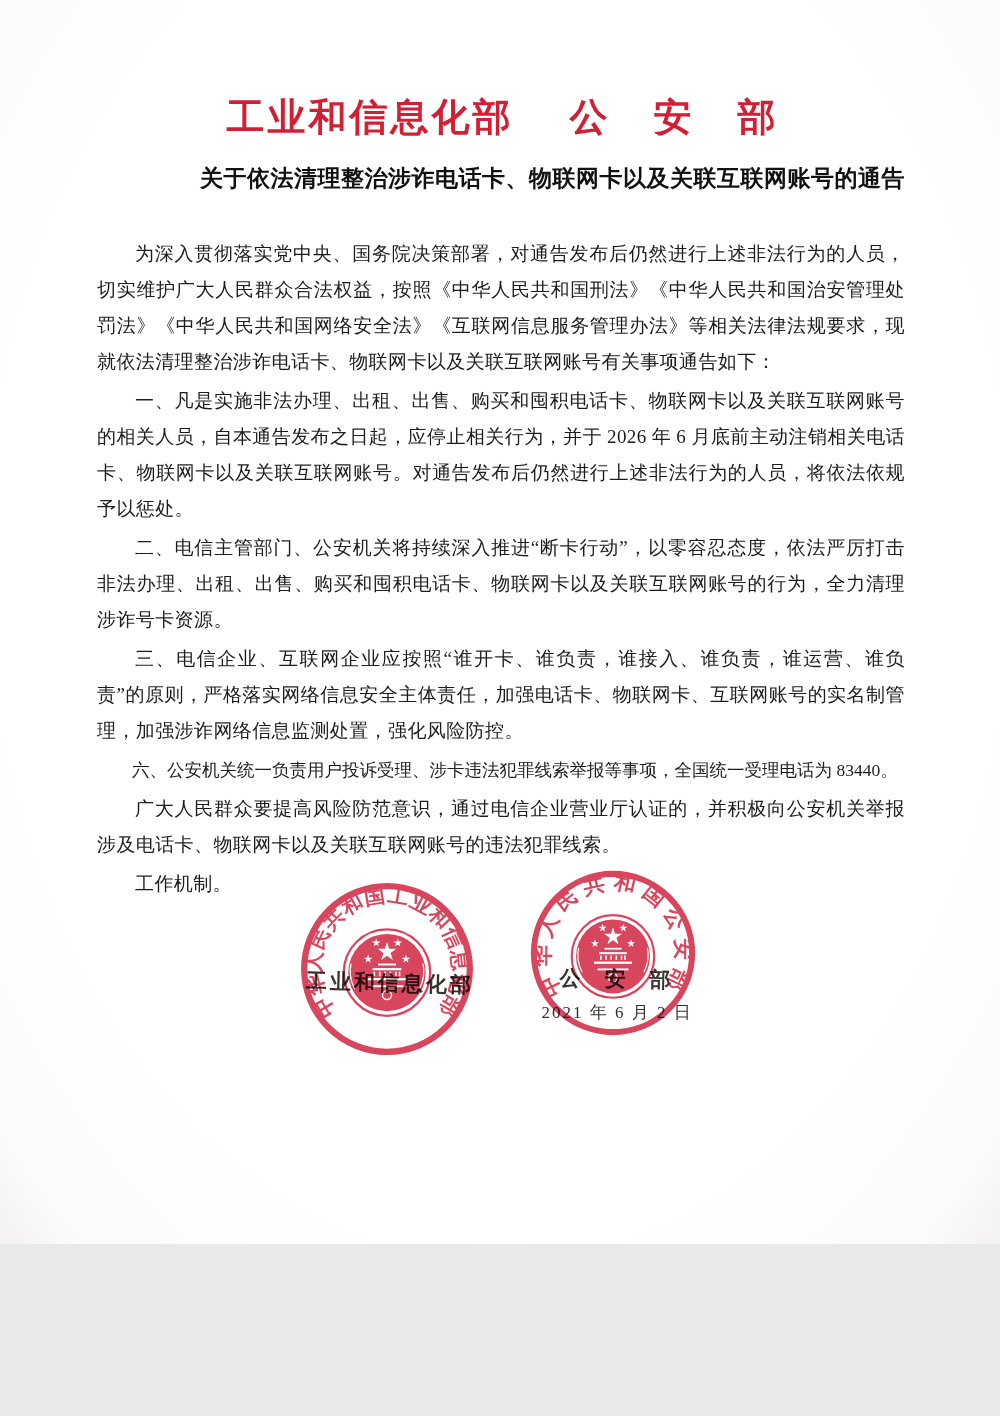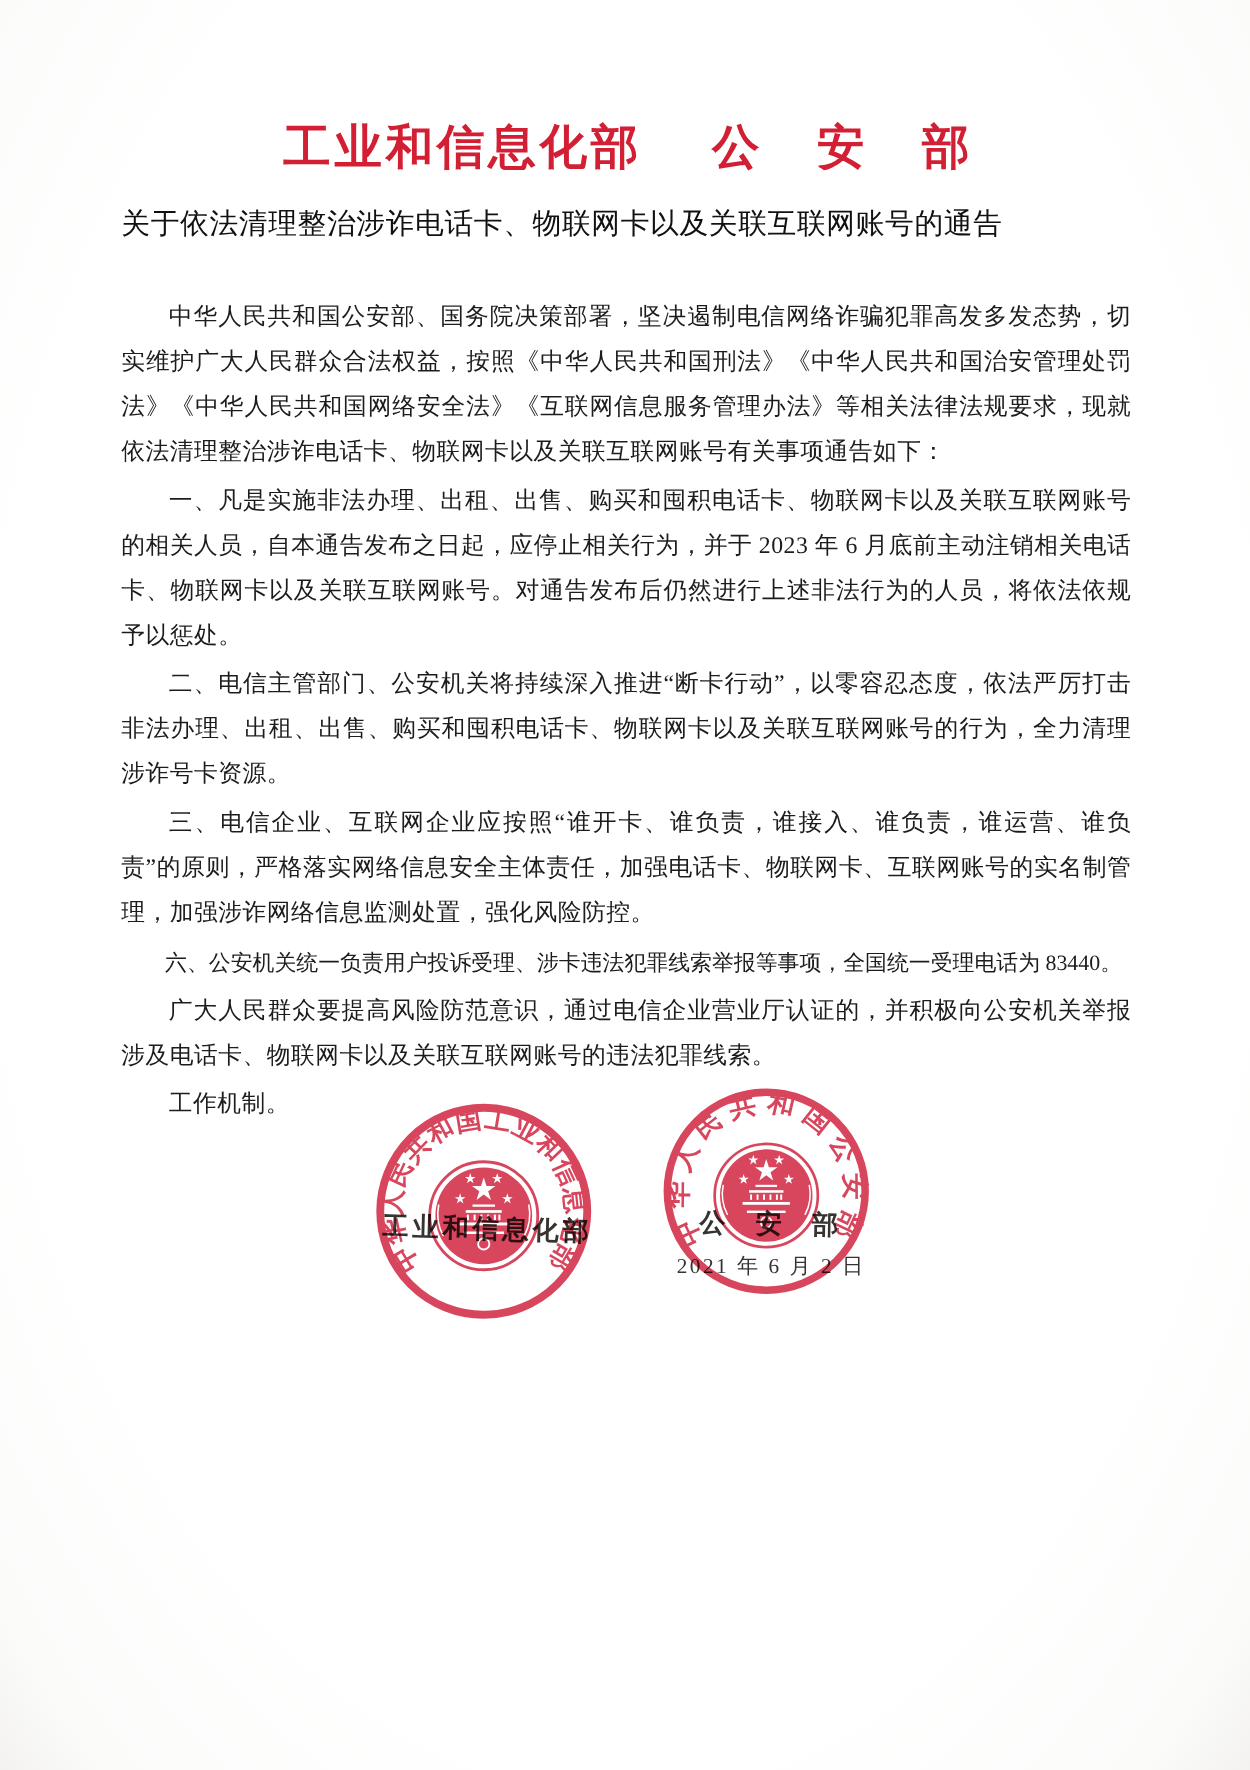--- a/index.html
+++ b/index.html
@@ -1,19 +1,19 @@
 <!DOCTYPE html>
 <html><head>
 <meta charset="utf-8">
 <style>
   html,body { margin:0; padding:0; background:#e9e9e9; }
   .page {
     position: relative;
     width: 1000px;
-    height: 1416px;
+    height: 1244px;
     margin: 0 auto;
     background:
       radial-gradient(ellipse at 50% 45%, #ffffff 70%, #fbfbfa 92%, #f3f2f0 100%);
     box-sizing: border-box;
     padding: 92px 95px 0 97px;
     font-family: "Liberation Serif", "DejaVu Serif", serif;
     color: #1c1c1c;
     overflow: hidden;
   }
   .header-line {
@@ -28,23 +28,23 @@
     letter-spacing: 3px;
   }
   .ministry.spaced {
     margin-left: 52px;
     letter-spacing: 46px;
     margin-right: -46px;
   }
   .doc-title {
     font-family: "Liberation Sans", "DejaVu Sans", sans-serif;
     font-size: 23px;
-    font-weight: normal;
+    font-weight: bold;
     color: #111;
-    text-align: left;
+    text-align: right;
     letter-spacing: 0.5px;
     margin: 0 0 42px 0;
   }
   .body-text p {
     font-size: 19px;
     line-height: 36px;
     text-align: justify;
     text-indent: 2em;
     margin: 0 0 3px 0;
     letter-spacing: 0.4px;
@@ -134,22 +134,22 @@
 <div class="page">
 
   <div class="header-line">
     <span class="ministry">工业和信息化部</span>
     <span class="ministry spaced">公安部</span>
   </div>
 
   <h1 class="doc-title">关于依法清理整治涉诈电话卡、物联网卡以及关联互联网账号的通告</h1>
 
   <div class="body-text">
-    <p>中华人民共和国公安部、国务院决策部署，坚决遏制电信网络诈骗犯罪高发多发态势，切实维护广大人民群众合法权益，按照《中华人民共和国刑法》《中华人民共和国治安管理处罚法》《中华人民共和国网络安全法》《互联网信息服务管理办法》等相关法律法规要求，现就依法清理整治涉诈电话卡、物联网卡以及关联互联网账号有关事项通告如下：</p>
-    <p>一、凡是实施非法办理、出租、出售、购买和囤积电话卡、物联网卡以及关联互联网账号的相关人员，自本通告发布之日起，应停止相关行为，并于 2023 年 6 月底前主动注销相关电话卡、物联网卡以及关联互联网账号。对通告发布后仍然进行上述非法行为的人员，将依法依规予以惩处。</p>
+    <p>为深入贯彻落实党中央、国务院决策部署，对通告发布后仍然进行上述非法行为的人员，切实维护广大人民群众合法权益，按照《中华人民共和国刑法》《中华人民共和国治安管理处罚法》《中华人民共和国网络安全法》《互联网信息服务管理办法》等相关法律法规要求，现就依法清理整治涉诈电话卡、物联网卡以及关联互联网账号有关事项通告如下：</p>
+    <p>一、凡是实施非法办理、出租、出售、购买和囤积电话卡、物联网卡以及关联互联网账号的相关人员，自本通告发布之日起，应停止相关行为，并于 2026 年 6 月底前主动注销相关电话卡、物联网卡以及关联互联网账号。对通告发布后仍然进行上述非法行为的人员，将依法依规予以惩处。</p>
     <p>二、电信主管部门、公安机关将持续深入推进“断卡行动”，以零容忍态度，依法严厉打击非法办理、出租、出售、购买和囤积电话卡、物联网卡以及关联互联网账号的行为，全力清理涉诈号卡资源。</p>
     <p>三、电信企业、互联网企业应按照“谁开卡、谁负责，谁接入、谁负责，谁运营、谁负责”的原则，严格落实网络信息安全主体责任，加强电话卡、物联网卡、互联网账号的实名制管理，加强涉诈网络信息监测处置，强化风险防控。</p>
     <p class="tight">六、公安机关统一负责用户投诉受理、涉卡违法犯罪线索举报等事项，全国统一受理电话为 83440。</p>
     <p>广大人民群众要提高风险防范意识，通过电信企业营业厅认证的，并积极向公安机关举报涉及电话卡、物联网卡以及关联互联网账号的违法犯罪线索。</p>
     <p>工作机制。</p>
   </div>
 
   <div class="seal-area">
 
     <div class="seal-overlay overlay-miit">工业和信息化部</div>

